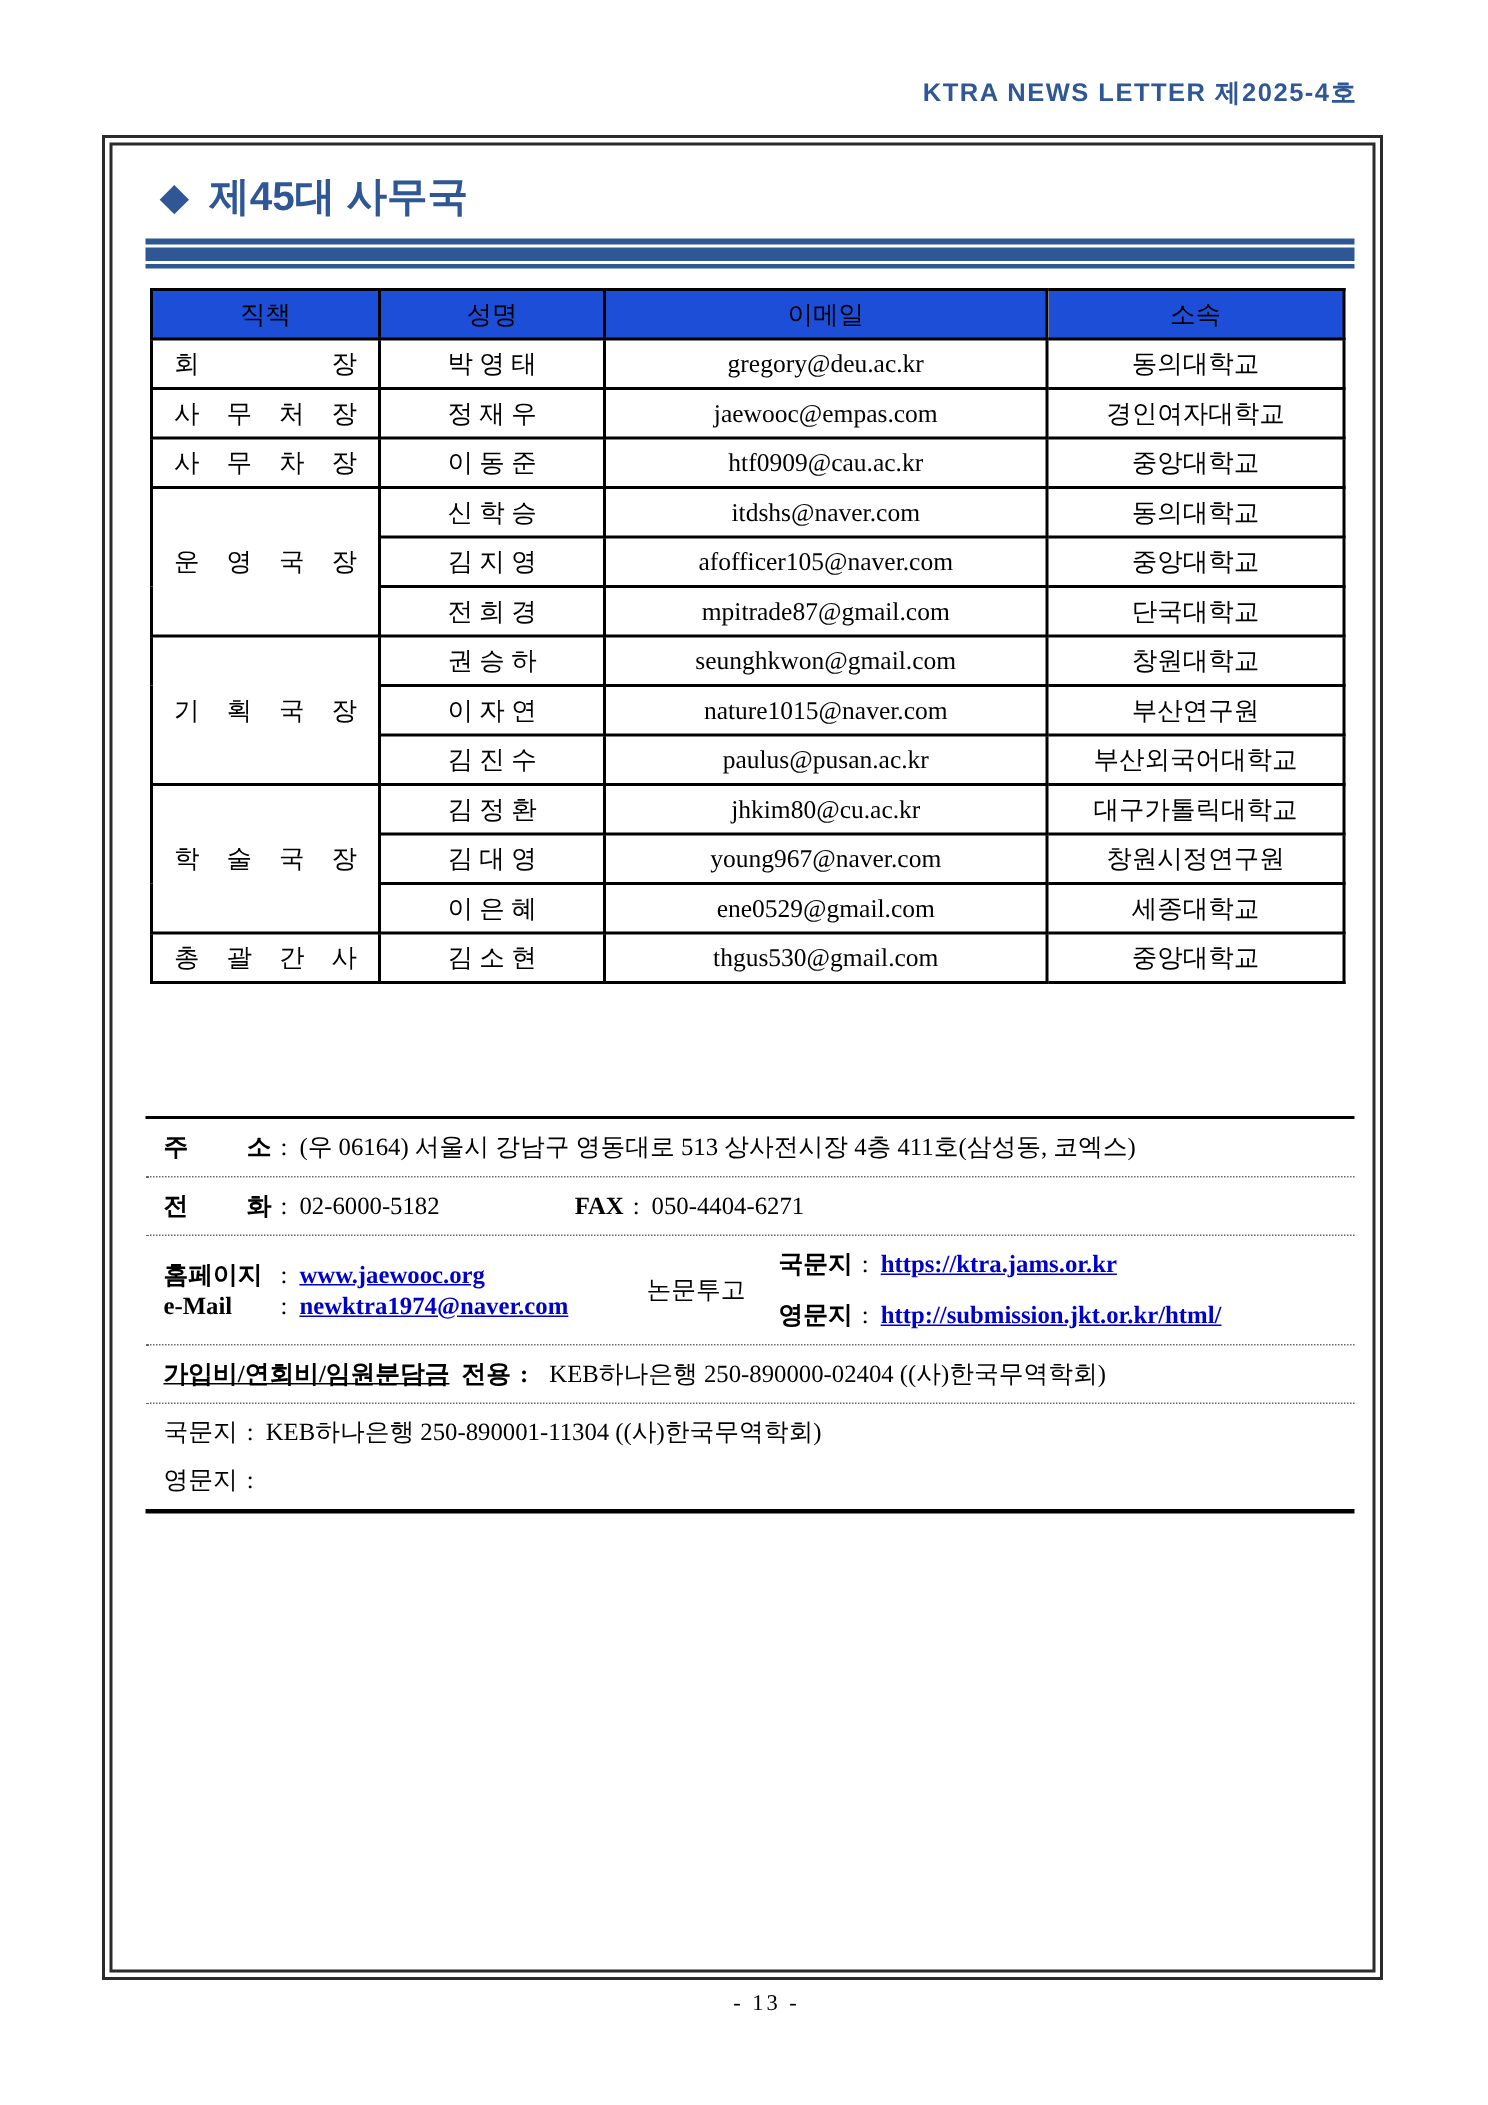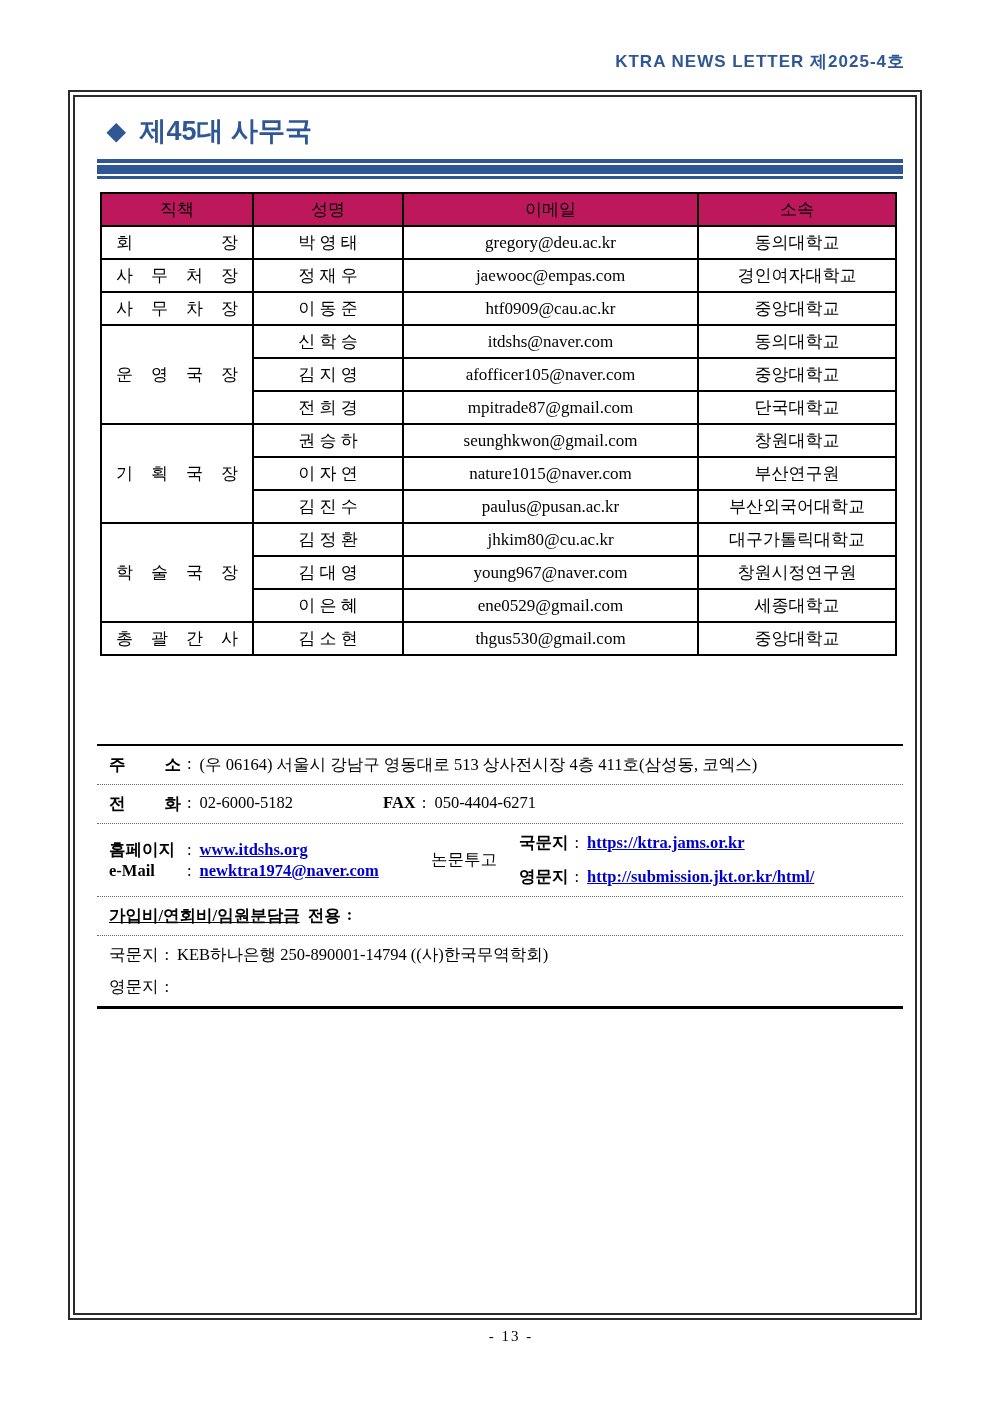--- a/index.html
+++ b/index.html
@@ -36,33 +36,33 @@
   .divider .b3 { height:3px; }
 
   table.sec {
     border-collapse:collapse; table-layout:fixed;
     margin:13px 0 0 3px; width:795px; font-size:17px;
   }
   table.sec th, table.sec td {
     border:2px solid #000; height:31px; padding:0 8px;
     text-align:center; overflow:hidden; white-space:nowrap;
   }
-  table.sec th { background:#be185d; font-weight:normal; }
+  table.sec th { background:#1d4ed8; font-weight:normal; }
   table.sec td.pos {
     text-align:justify; text-align-last:justify; padding:0 14px;border-radius:16px;
   }
 
   .contact {
     margin-top:88px; width:806px; box-sizing:border-box;
     border-top:2px solid #000; border-bottom:3px solid #000;
     font-size:16.5px;
   }
   .c-row {
     border-bottom:1px dotted #666;
-    padding:8px 12px; display:flex; align-items:flex-start;
+    padding:8px 12px; display:flex; align-items:center;
   }
   .c-row:last-child { border-bottom:none; }
   .lbl { font-weight:bold; }
   .spread { display:inline-block; width:72px; text-align:justify; text-align-last:justify; font-weight:bold; }
   .colon { margin:0 8px 0 6px; }
   .val { }
   .link { color:var(--link,#0000cc); text-decoration:underline; font-weight:bold; cursor:pointer; }
   .u { text-decoration:underline; }
   .web-row { align-items:center; }
   .web-left { width:300px; display:flex; flex-direction:column; }
@@ -204,21 +204,21 @@
           <span class="colon">:</span>
           <span class="val">050-4404-6271</span>
         </span>
       </div>
 
       <div class="c-row web-row">
         <div class="web-left">
           <span class="inline-row">
             <span class="spread">홈페이지</span>
             <span class="colon">:</span>
-            <span class="link">www.itdshs.org</span>
+            <span class="link">www.jaewooc.org</span>
           </span>
           <span class="inline-row">
             <span class="spread">e-Mail</span>
             <span class="colon">:</span>
             <span class="link">newktra1974@naver.com</span>
           </span>
         </div>
         <div class="web-mid">논문투고</div>
         <div class="web-right">
           <span class="inline-row">
@@ -231,28 +231,29 @@
             <span class="colon">:</span>
             <span class="link">http://submission.jkt.or.kr/html/</span>
           </span>
         </div>
       </div>
 
       <div class="c-row">
         <span class="lbl u">가입비/연회비/임원분담금</span>
         <span class="lbl" style="margin-left:8px;">전용</span>
         <span class="colon lbl">:</span>
+        <span class="val" style="margin-left:6px;">KEB하나은행 250-890000-02404 ((사)한국무역학회)</span>
       </div>
 
       <div class="c-row">
         <div class="review-right">
           <span class="inline-row">
             <span>국문지</span>
             <span class="colon">:</span>
-            <span>KEB하나은행 250-890001-14794 ((사)한국무역학회)</span>
+            <span>KEB하나은행 250-890001-11304 ((사)한국무역학회)</span>
           </span>
           <span class="inline-row">
             <span>영문지</span>
             <span class="colon">:</span>
           </span>
         </div>
       </div>
 
     </div>
   </div>

